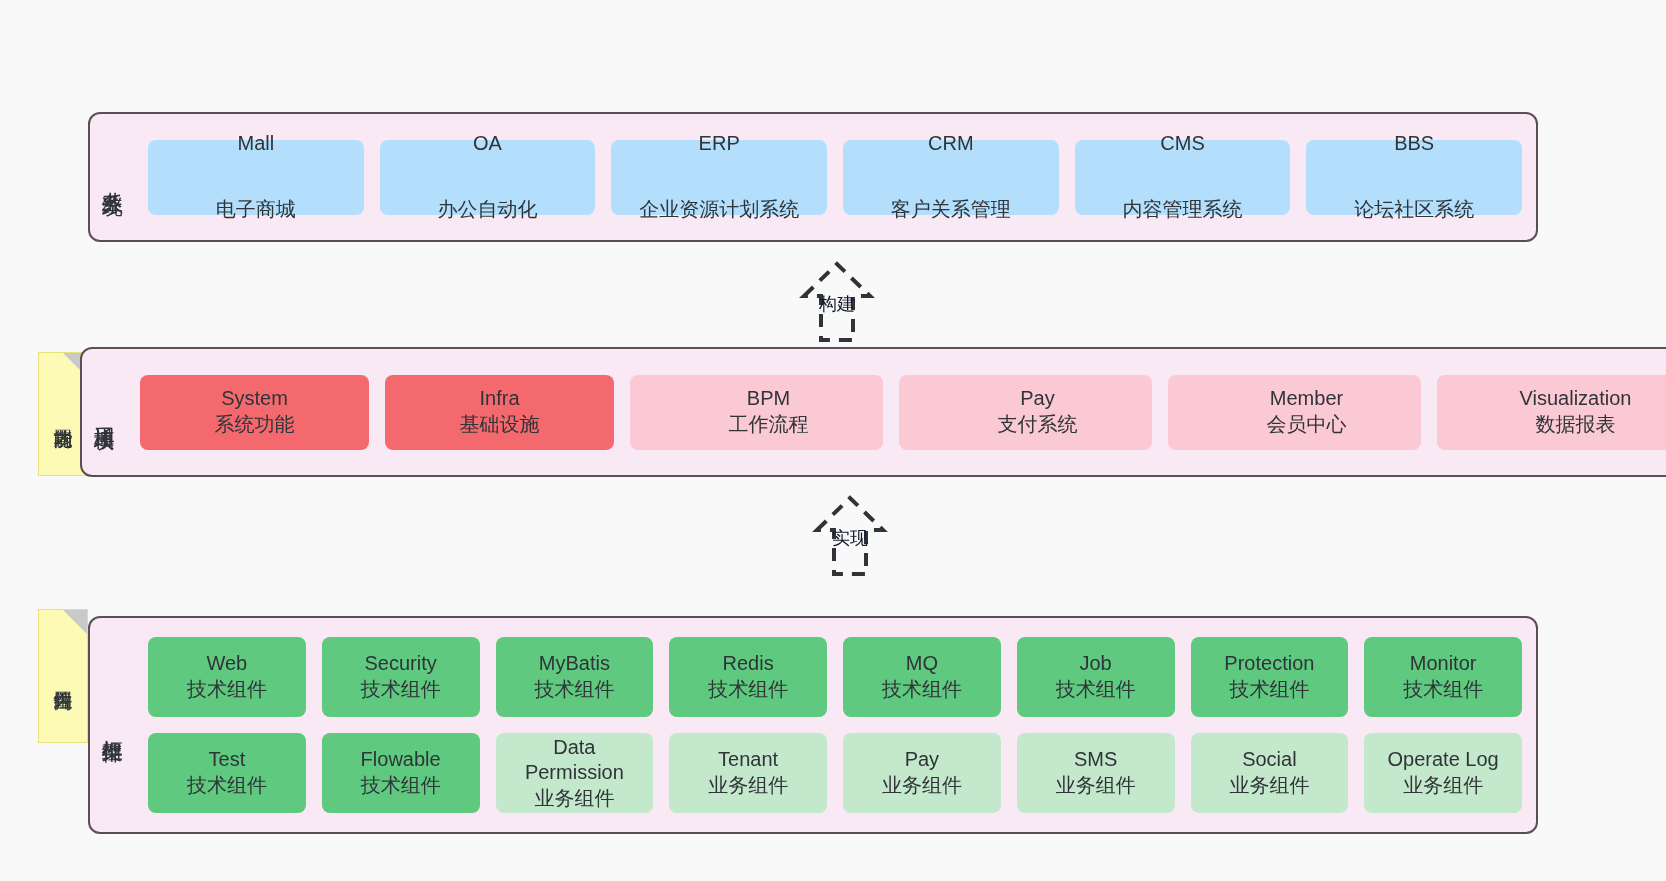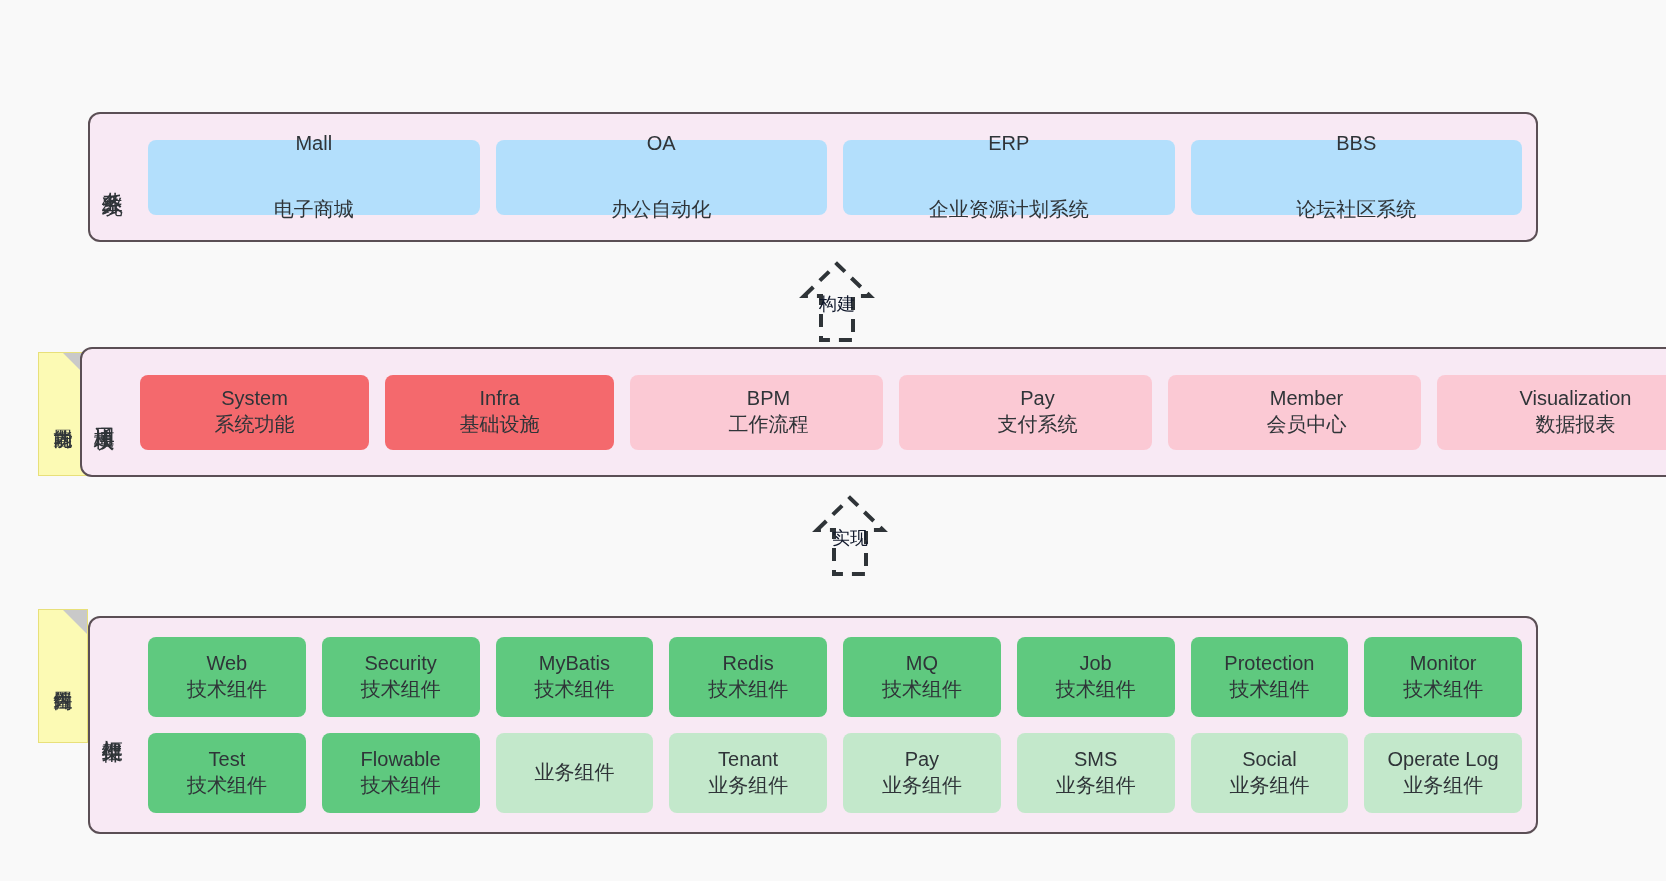--- a/index.html
+++ b/index.html
@@ -167,20 +167,28 @@
         </div>
         <div class="card c-blue">
           <span class="l1">OA</span>
           <span class="l2">办公自动化</span>
         </div>
         <div class="card c-blue">
           <span class="l1">ERP</span>
           <span class="l2">企业资源计划系统</span>
         </div>
         <div class="card c-blue">
+          <span class="l1">CRM</span>
+          <span class="l2">客户关系管理</span>
+        </div>
+        <div class="card c-blue">
+          <span class="l1">CMS</span>
+          <span class="l2">内容管理系统</span>
+        </div>
+        <div class="card c-blue">
           <span class="l1">BBS</span>
           <span class="l2">论坛社区系统</span>
         </div>
       </div>
     </div>
   </div>
 
   <div class="arrow" id="arrow-build">
     <svg viewBox="0 0 160 95">
       <path d="M 47 48 L 80 16 L 113 48 L 96 48 L 96 92 L 64 92 L 64 48 Z" fill="none" stroke="#2f3438" stroke-width="4" stroke-dasharray="13 9" stroke-linejoin="miter"></path>
@@ -277,20 +285,21 @@
       <div class="row">
         <div class="card c-green">
           <span class="l1">Test</span>
           <span class="l2">技术组件</span>
         </div>
         <div class="card c-green">
           <span class="l1">Flowable</span>
           <span class="l2">技术组件</span>
         </div>
         <div class="card c-greenlight">
+          <span class="l1">Data Permission</span>
           <span class="l2">业务组件</span>
         </div>
         <div class="card c-greenlight">
           <span class="l1">Tenant</span>
           <span class="l2">业务组件</span>
         </div>
         <div class="card c-greenlight">
           <span class="l1">Pay</span>
           <span class="l2">业务组件</span>
         </div>

